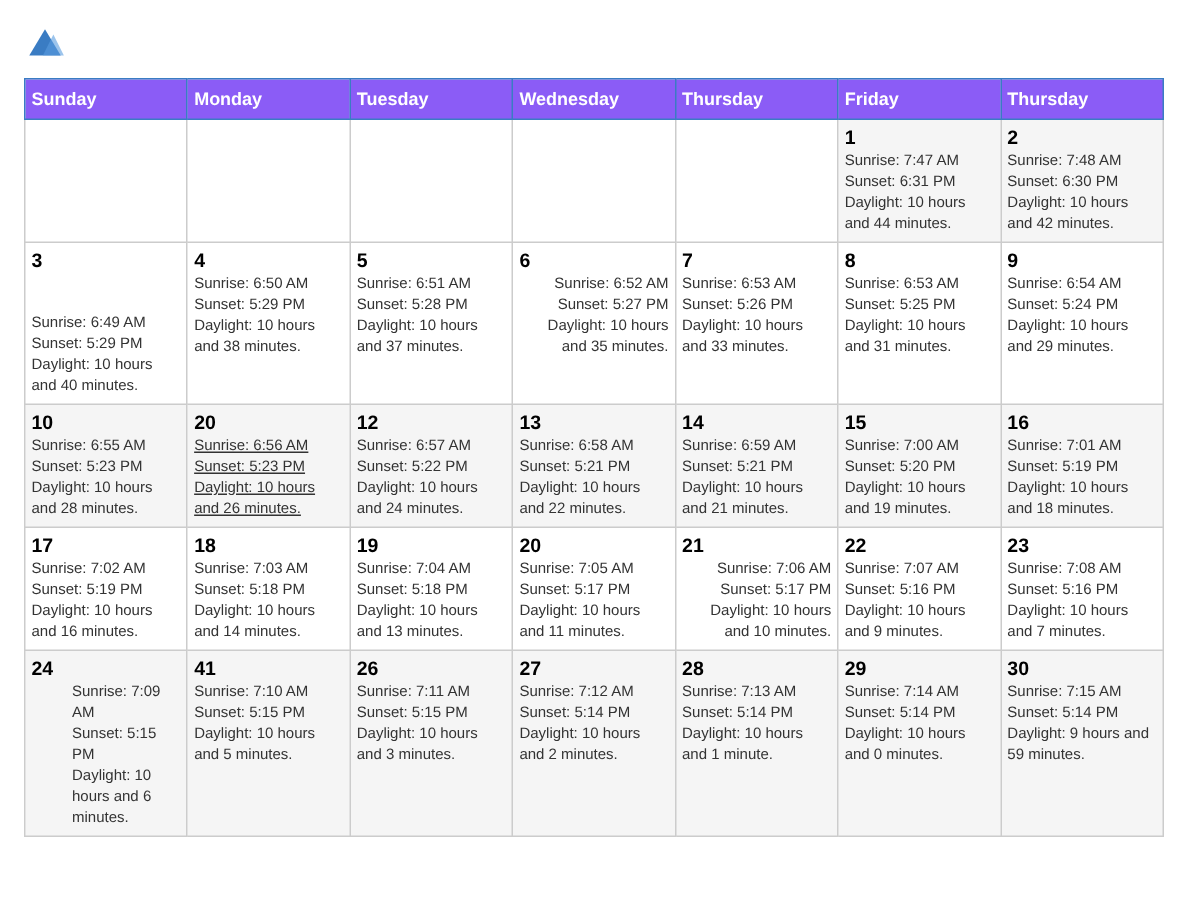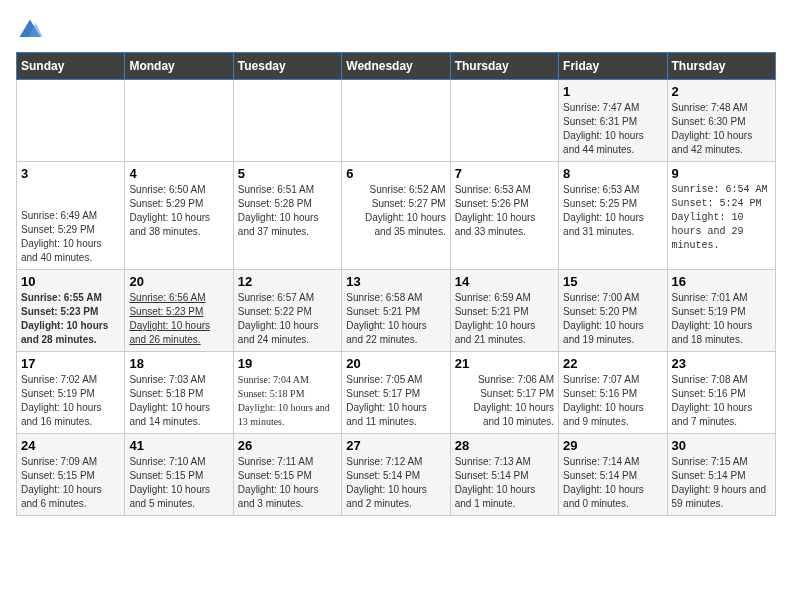--- a/index.html
+++ b/index.html
@@ -52,21 +52,21 @@
       font-size: 16px;
       color: #333;
       font-weight: bold;
     }
     table {
       width: 100%;
       border-collapse: collapse;
       font-size: 11px;
     }
     thead tr th {
-      background-color: #404040;
+      background-color: #8b5cf6;
       color: #fff;
       padding: 6px 4px;
       text-align: left;
       font-size: 12px;
       font-weight: bold;
       border: 1px solid #3a7cc3;
     }
     tbody tr td {
       border: 1px solid #ccc;
       vertical-align: top;
@@ -177,29 +177,29 @@
 Daylight: 10 hours and 33 minutes.</div>
         </td>
         <td>
           <span class="day-number">8</span>
           <div class="day-info" style="white-space: pre-line;">Sunrise: 6:53 AM
 Sunset: 5:25 PM
 Daylight: 10 hours and 31 minutes.</div>
         </td>
         <td>
           <span class="day-number">9</span>
-          <div class="day-info" style="white-space: pre-line; font-family: Liberation Mono, monospace;">Sunrise: 6:54 AM
+          <div class="day-info" style="white-space: pre-line;">Sunrise: 6:54 AM
 Sunset: 5:24 PM
 Daylight: 10 hours and 29 minutes.</div>
         </td>
       </tr>
       <tr>
         <td>
           <span class="day-number">10</span>
-          <div class="day-info" style="white-space: pre-line; font-weight: bold;">Sunrise: 6:55 AM
+          <div class="day-info" style="white-space: pre-line;">Sunrise: 6:55 AM
 Sunset: 5:23 PM
 Daylight: 10 hours and 28 minutes.</div>
         </td>
         <td>
           <span class="day-number">20</span>
           <div class="day-info" style="white-space: pre-line; text-decoration: underline;">Sunrise: 6:56 AM
 Sunset: 5:23 PM
 Daylight: 10 hours and 26 minutes.</div>
         </td>
         <td>
@@ -241,21 +241,21 @@
 Daylight: 10 hours and 16 minutes.</div>
         </td>
         <td>
           <span class="day-number">18</span>
           <div class="day-info" style="white-space: pre-line;">Sunrise: 7:03 AM
 Sunset: 5:18 PM
 Daylight: 10 hours and 14 minutes.</div>
         </td>
         <td>
           <span class="day-number">19</span>
-          <div class="day-info" style="white-space: pre-line; font-family: Liberation Serif, serif;">Sunrise: 7:04 AM
+          <div class="day-info" style="white-space: pre-line;">Sunrise: 7:04 AM
 Sunset: 5:18 PM
 Daylight: 10 hours and 13 minutes.</div>
         </td>
         <td>
           <span class="day-number">20</span>
           <div class="day-info" style="white-space: pre-line;">Sunrise: 7:05 AM
 Sunset: 5:17 PM
 Daylight: 10 hours and 11 minutes.</div>
         </td>
         <td>
@@ -273,21 +273,21 @@
         <td>
           <span class="day-number">23</span>
           <div class="day-info" style="white-space: pre-line;">Sunrise: 7:08 AM
 Sunset: 5:16 PM
 Daylight: 10 hours and 7 minutes.</div>
         </td>
       </tr>
       <tr>
         <td>
           <span class="day-number">24</span>
-          <div class="day-info" style="white-space: pre-line;">Sunrise: 7:09 AM
+          <div class="day-info" style="white-space: pre-line; margin-left: 27px;">Sunrise: 7:09 AM
 Sunset: 5:15 PM
 Daylight: 10 hours and 6 minutes.</div>
         </td>
         <td>
           <span class="day-number">41</span>
           <div class="day-info" style="white-space: pre-line;">Sunrise: 7:10 AM
 Sunset: 5:15 PM
 Daylight: 10 hours and 5 minutes.</div>
         </td>
         <td>

